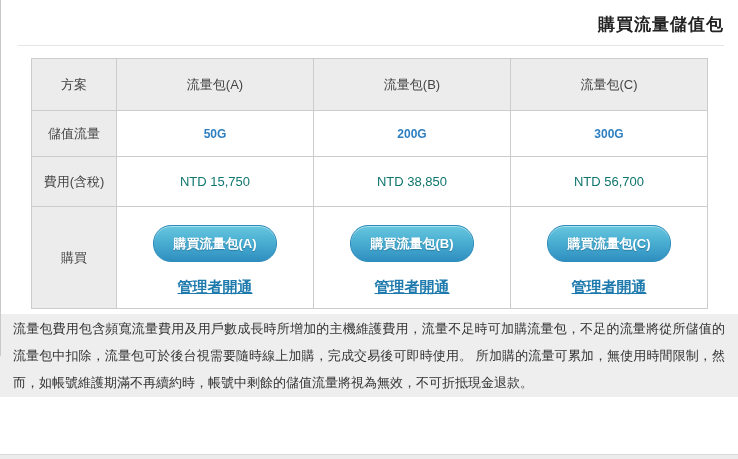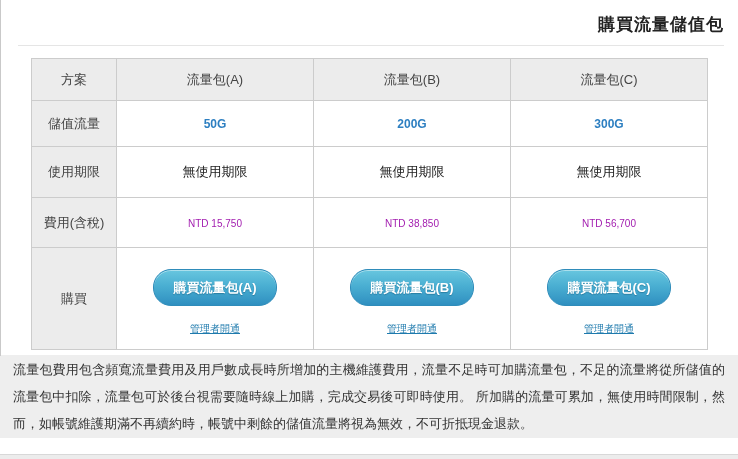--- a/index.html
+++ b/index.html
@@ -37,32 +37,32 @@
     vertical-align: middle;
     font-weight: normal;
   }
   col.c-label { width: 85px; }
   col.c-plan  { width: 197px; }
   .hdr {
     background: #ececec;
     color: #444444;
     font-size: 13px;
   }
-  tr.r-header   { height: 42px; }
+  tr.r-header   { height: 52px; }
   tr.r-volume   { height: 46px; }
   tr.r-period   { height: 51px; }
   tr.r-price    { height: 50px; }
   tr.r-purchase { height: 102px; }
   td.cell { background: #ffffff; font-size: 13px; color: #222222; }
   .volume-val {
     font-size: 12px;
     font-weight: bold;
     color: #2d7fc1;
   }
-  .price-val { color: #a21caf; font-size: 10px; }
+  .price-val { color: #0f766e; font-size: 13px; }
   td.purchase-cell { vertical-align: top; padding-top: 7px; }
   .buy-btn {
     display: inline-block;
     width: 124px;
     height: 37px;
     line-height: 35px;
     border: 1px solid #2f8cba;
     border-radius: 18px;
     background: linear-gradient(to bottom, #68c6df 0%, #4aafd2 45%, #2f8fc0 100%);
     box-shadow: inset 0 1px 0 rgba(255,255,255,0.45);
@@ -70,22 +70,22 @@
     font-size: 13px;
     font-weight: bold;
     text-align: center;
     cursor: pointer;
     text-shadow: 0 1px 1px rgba(0,60,90,0.35);
   }
   .admin-link {
     display: inline-block;
     margin-top: 16px;
     color: #1e7aad;
-    font-size: 10px;
-    font-weight: normal;
+    font-size: 15px;
+    font-weight: bold;
     text-decoration: underline;
     cursor: pointer;
   }
   .note-box {
     margin-top: 5px;
     background: #eeeeee;
     padding: 1px 13px;
     line-height: 27px;
     font-size: 13px;
     color: #333333;
@@ -121,26 +121,20 @@
     <th class="hdr">流量包(A)</th>
     <th class="hdr">流量包(B)</th>
     <th class="hdr">流量包(C)</th>
   </tr>
   <tr class="r-volume">
     <td class="hdr">儲值流量</td>
     <td class="cell"><span class="volume-val">50G</span></td>
     <td class="cell"><span class="volume-val">200G</span></td>
     <td class="cell"><span class="volume-val">300G</span></td>
   </tr>
-  <tr class="r-period">
-    <td class="hdr">使用期限</td>
-    <td class="cell">無使用期限</td>
-    <td class="cell">無使用期限</td>
-    <td class="cell">無使用期限</td>
-  </tr>
   <tr class="r-price">
     <td class="hdr">費用(含稅)</td>
     <td class="cell"><span class="price-val">NTD 15,750</span></td>
     <td class="cell"><span class="price-val">NTD 38,850</span></td>
     <td class="cell"><span class="price-val">NTD 56,700</span></td>
   </tr>
   <tr class="r-purchase">
     <td class="hdr">購買</td>
     <td class="cell purchase-cell">
       <a class="buy-btn">購買流量包(A)</a><br>

